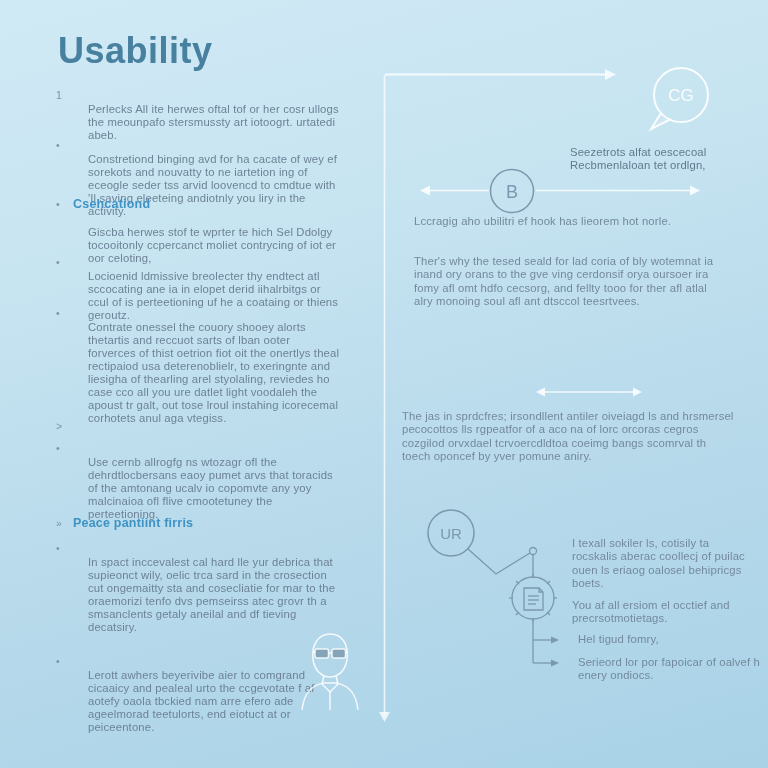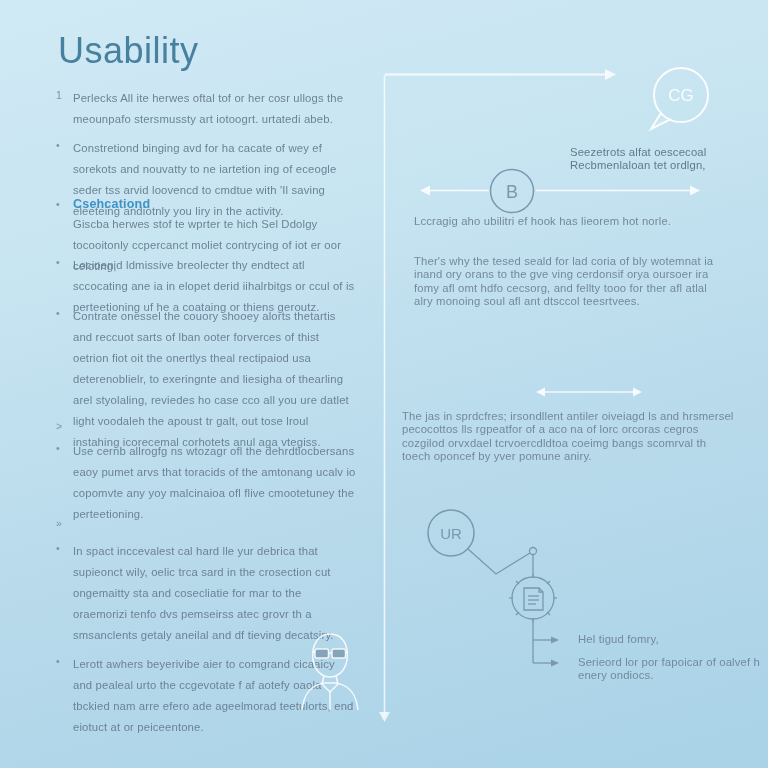--- a/index.html
+++ b/index.html
@@ -5,30 +5,30 @@
   html,body{margin:0;padding:0;}
   .canvas{
     position:relative;
     width:768px;height:768px;
     overflow:hidden;
     background:linear-gradient(165deg,#d0eaf5 0%,#c7e4f1 30%,#b8daeb 62%,#a9d2e7 100%);
     font-family:"Liberation Sans","DejaVu Sans",sans-serif;
   }
   .page-title{
     position:absolute;left:58px;top:30px;margin:0;
-    font-size:36px;font-weight:400;letter-spacing:.5px;
+    font-size:36px;font-weight:700;letter-spacing:.5px;
     color:#48809f;filter:blur(.3px);
   }
   .block{position:absolute;left:56px;width:300px;padding-left:17px;box-sizing:border-box;}
   .block .marker{
     position:absolute;left:0;top:1px;
     font-size:10.5px;color:#7e93a5;filter:blur(.35px);
   }
   .body{
-    margin:0;font-size:11.3px;line-height:21px;letter-spacing:.15px;
+    margin:15px;font-size:11.3px;line-height:13px;letter-spacing:.15px;
     color:#6d8296;filter:blur(.35px);
   }
   .heading{
     display:block;font-size:12.5px;font-weight:600;letter-spacing:.2px;
     color:#3f93c4;filter:blur(.3px);margin-bottom:3px;
   }
   .rtext{position:absolute;margin:0;font-size:11.3px;line-height:13.3px;letter-spacing:.15px;color:#74899c;filter:blur(.35px);}
   .rtext.soft{color:#8ba2b4;}
   .rtext.dark{color:#62798d;}
   svg.overlay{position:absolute;left:0;top:0;pointer-events:none;}
@@ -71,36 +71,39 @@
     <span class="marker">&gt;</span>
   </div>
 
   <div class="block" style="top:441px">
     <span class="marker">•</span>
     <p class="body">Use cernb allrogfg ns wtozagr ofl the dehrdtlocbersans eaoy pumet arvs that toracids of the amtonang ucalv io copomvte any yoy malcinaioa ofl flive cmootetuney the perteetioning.</p>
   </div>
 
   <div class="block" style="top:516px">
     <span class="marker">»</span>
+    <span class="heading">Peace pantiint firris</span>
   </div>
 
   <div class="block" style="top:541px">
     <span class="marker">•</span>
     <p class="body">In spact inccevalest cal hard lle yur debrica that supieonct wily, oelic trca sard in the crosection cut ongemaitty sta and cosecliatie for mar to the oraemorizi tenfo dvs pemseirss atec grovr th a smsanclents getaly aneilal and df tieving decatsiry.</p>
   </div>
 
   <div class="block" style="top:654px">
     <span class="marker">•</span>
     <p class="body">Lerott awhers beyerivibe aier to comgrand cicaaicy and pealeal urto the ccgevotate f af aotefy oaola tbckied nam arre efero ade ageelmorad teetulorts, end eiotuct at or peiceentone.</p>
   </div>
 
   <p class="rtext dark" style="left:570px;top:146px;width:210px">Seezetrots alfat oescecoal Recbmenlaloan tet ordlgn,</p>
   <p class="rtext" style="left:414px;top:215px;width:300px">Lccragig aho ubilitri ef hook has lieorem hot norle.</p>
   <p class="rtext" style="left:414px;top:255px;width:315px">Ther's why the tesed seald for lad coria of bly wotemnat ia inand ory orans to the gve ving cerdonsif orya oursoer ira fomy afl omt hdfo cecsorg, and fellty tooo for ther afl atlal alry monoing soul afl ant dtsccol teesrtvees.</p>
   <p class="rtext" style="left:402px;top:410px;width:335px">The jas in sprdcfres; irsondllent antiler oiveiagd ls and hrsmersel pecocottos lls rgpeatfor of a aco na of lorc orcoras cegros cozgilod orvxdael tcrvoercdldtoa coeimg bangs scomrval th toech oponcef by yver pomune aniry.</p>
+  <p class="rtext" style="left:572px;top:537px;width:180px">I texall sokiler ls, cotisily ta rocskalis aberac coollecj of puilac ouen ls eriaog oalosel behipricgs boets.</p>
+  <p class="rtext" style="left:572px;top:599px;width:180px">You af all ersiom el occtief and precrsotmotietags.</p>
   <p class="rtext" style="left:578px;top:656px;width:190px">Serieord lor por fapoicar of oalvef h enery ondiocs.</p>
   <p class="rtext" style="left:578px;top:633px;width:180px">Hel tigud fomry,</p>
 
   <svg class="overlay" width="768" height="768" viewBox="0 0 768 768">
 
     <g stroke="rgba(255,255,255,0.75)" stroke-width="1.6" fill="none">
       <line x1="384.5" y1="75" x2="384.5" y2="714"></line>
       <path d="M379 712 L384.5 722 L390 712" fill="rgba(255,255,255,0.75)" stroke="none"></path>
     </g>
 

